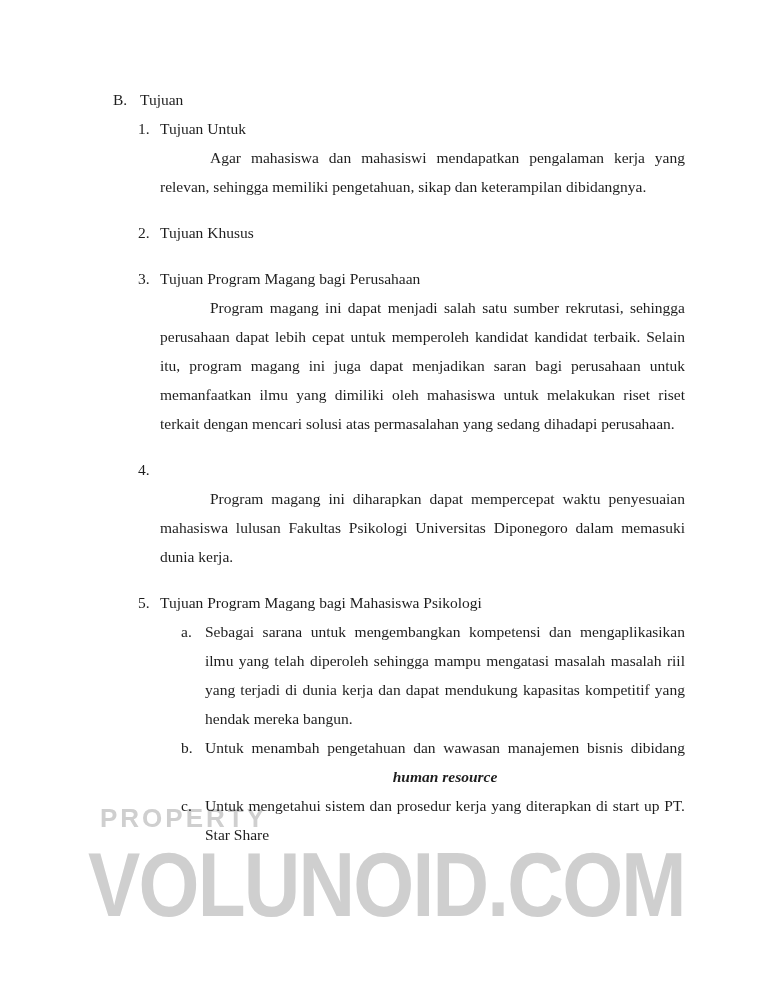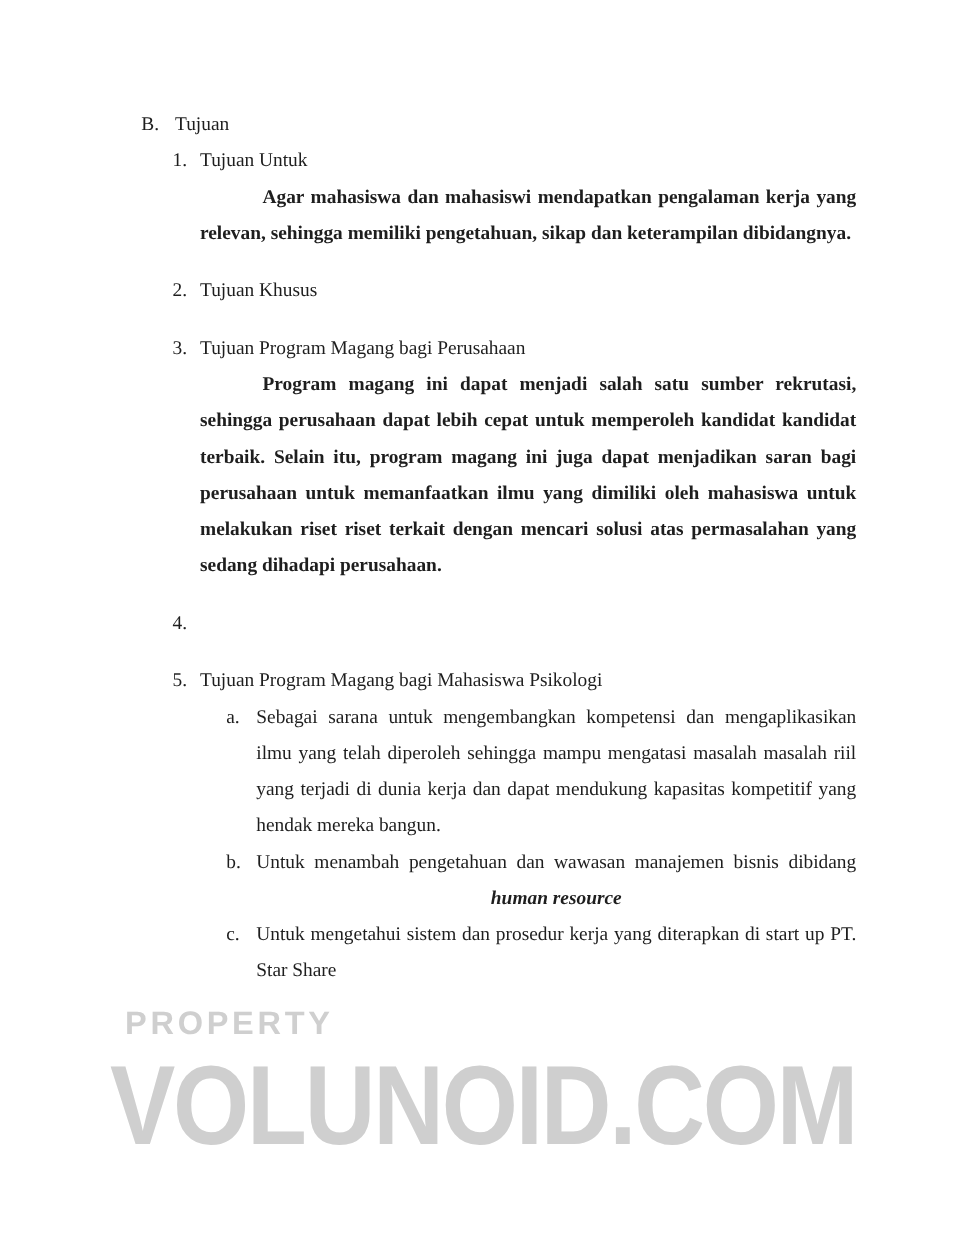--- a/index.html
+++ b/index.html
@@ -34,21 +34,20 @@
   .sec-heading { display: flex; }
   .sec-heading .sec-label { width: 27px; flex: 0 0 27px; }
   .num-item { margin-left: 25px; }
   .num-item + .num-item { margin-top: 17px; }
   .item-head { display: flex; }
   .item-head .num { width: 22px; flex: 0 0 22px; }
   .body-para {
     margin: 0 0 0 22px;
     text-align: justify;
     text-indent: 50px;
-    font-weight: bold;
   }
   .sub-list { margin-left: 43px; }
   .sub-item { display: flex; }
   .sub-item .letter { width: 24px; flex: 0 0 24px; }
   .sub-text { flex: 1 1 auto; text-align: justify; }
   .force-justify { text-align: justify; text-align-last: justify; }
   .italic-line { font-style: italic; text-align: center; font-weight: bold; }
 </style>
 </head>
 <body>
@@ -85,20 +84,21 @@
         <span class="num">3.</span>
         <span class="item-title">Tujuan Program Magang bagi Perusahaan</span>
       </div>
       <p class="body-para">Program magang ini dapat menjadi salah satu sumber rekrutasi, sehingga perusahaan dapat lebih cepat untuk memperoleh kandidat kandidat terbaik. Selain itu, program magang ini juga dapat menjadikan saran bagi perusahaan untuk memanfaatkan ilmu yang dimiliki oleh mahasiswa untuk melakukan riset riset terkait dengan mencari solusi atas permasalahan yang sedang dihadapi perusahaan.</p>
     </div>
 
     <div class="num-item">
       <div class="item-head">
         <span class="num">4.</span>
       </div>
+      <p class="body-para">Program magang ini diharapkan dapat mempercepat waktu penyesuaian mahasiswa lulusan Fakultas Psikologi Universitas Diponegoro dalam memasuki dunia kerja.</p>
     </div>
 
     <div class="num-item">
       <div class="item-head">
         <span class="num">5.</span>
         <span class="item-title">Tujuan Program Magang bagi Mahasiswa Psikologi</span>
       </div>
       <div class="sub-list">
         <div class="sub-item">
           <span class="letter">a.</span>

